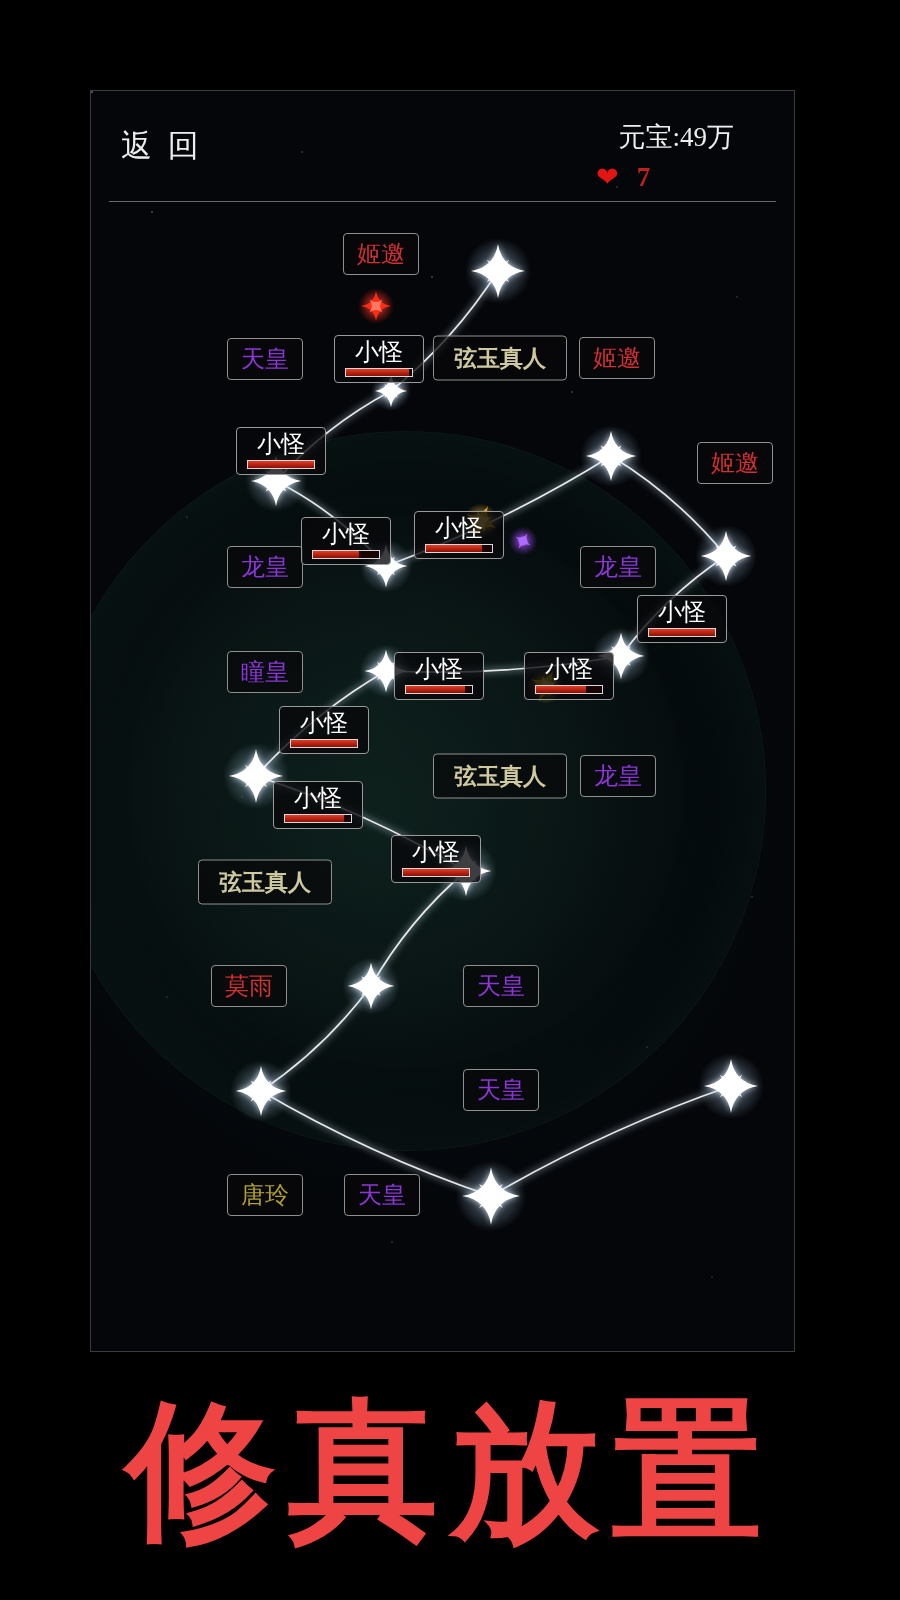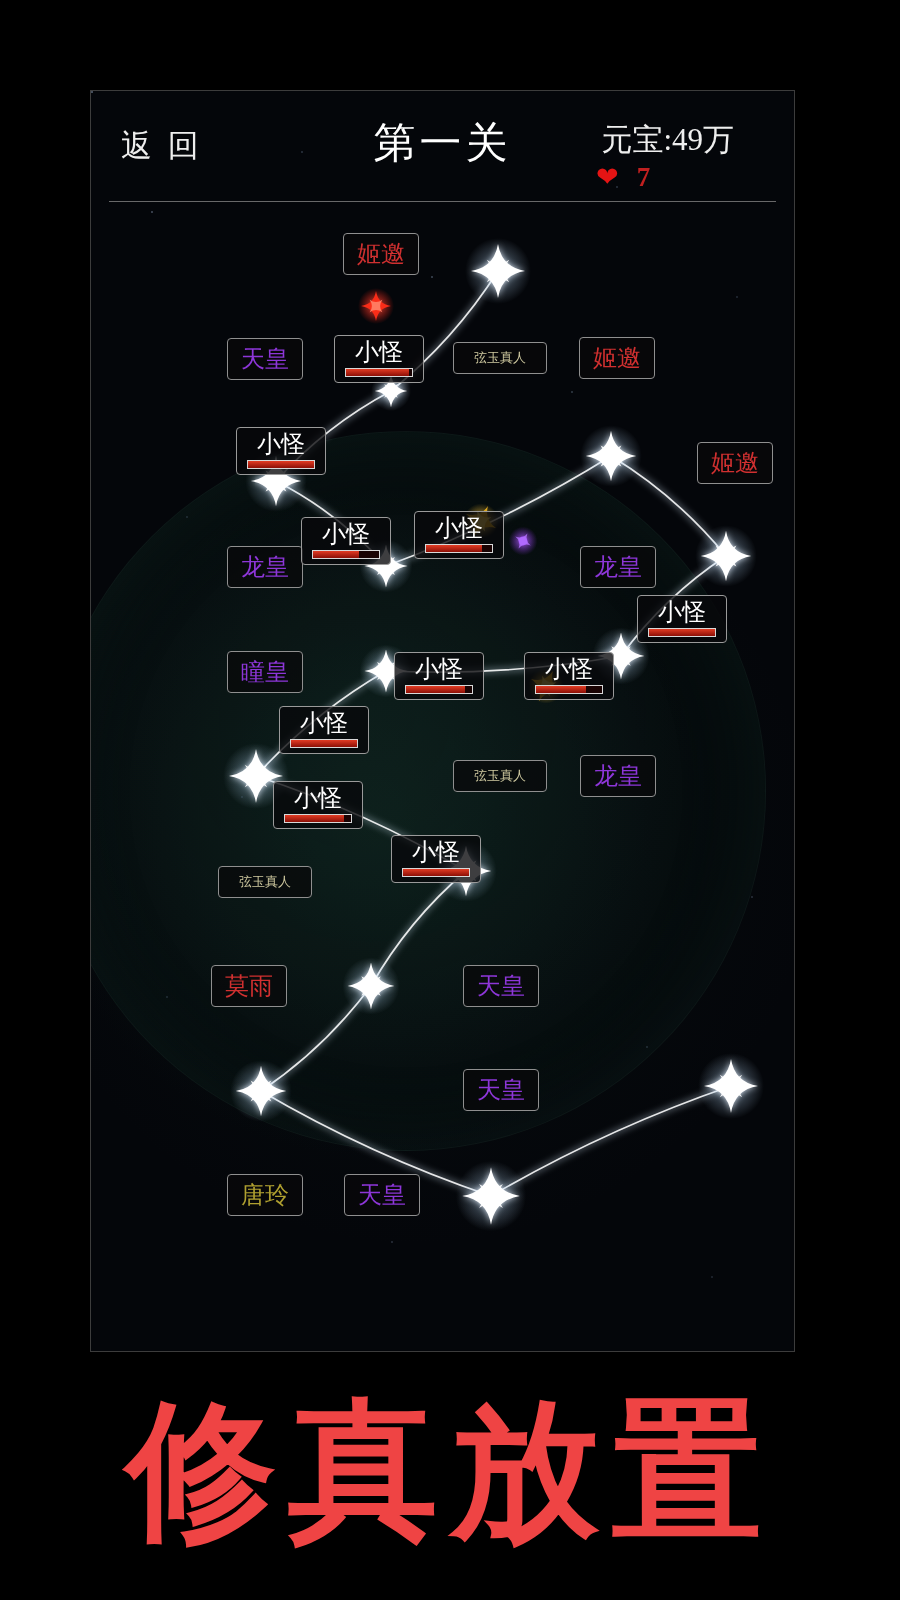--- a/index.html
+++ b/index.html
@@ -31,33 +31,33 @@
 
   #map-svg { position:absolute; left:0; top:0; width:705px; height:1262px; }
   #node-layer { position:absolute; inset:0; }
 
   .frame-header { position:absolute; left:0; top:0; width:100%; height:112px; }
   .hdr-back { position:absolute; left:30px; top:34px; font-family:"Liberation Serif", serif;
     font-size:31px; color:#eee; letter-spacing:4px; cursor:pointer; }
   .hdr-title { position:absolute; left:0; right:0; top:24px; text-align:center;
     font-family:"Liberation Serif", serif; font-size:42px; color:#fff; letter-spacing:4px; }
   .hdr-currency { position:absolute; right:60px; top:28px; font-family:"Liberation Serif", serif;
-    font-size:31px; color:#eee; }
+    font-size:27px; color:#eee; }
   .hdr-lives { position:absolute; left:505px; top:70px; display:flex; align-items:center; gap:18px;
     font-size:27px; }
   .hdr-lives .heart { color:#e51414; }
   .hdr-lives .num { color:#c02020; font-weight:bold; font-family:"Liberation Serif", serif; }
   .hdr-divider { position:absolute; left:18px; right:18px; top:110px; height:1px;
     background:#8a8a8a; opacity:0.75; }
 
   .map-label { position:absolute; transform:translate(-50%,-50%);
     background:rgba(8,8,10,0.72); border:1px solid #8f8f8f; border-radius:4px;
     padding:4px 13px; font-size:24px; white-space:nowrap; cursor:pointer;
     font-family:"Liberation Serif", serif;text-align:center; }
-  .map-label.small { font-size:13px; padding:6px 20px; }
+  .map-label.small { font-size:23px; padding:6px 20px;font-weight:bold; }
 
   .monster { position:absolute; transform:translate(-50%,-50%);
     background:rgba(8,8,10,0.78); border:1px solid #9a9a9a; border-radius:4px;
     padding:2px 10px 5px; text-align:center; cursor:pointer; }
   .monster-label { color:#fff; font-size:24px; line-height:28px; font-family:"Liberation Serif", serif; }
   .hpbar { width:68px; height:9px; border:1px solid #d8d8d8; background:#1a0303; margin:2px auto 0; }
   .hpfill { height:100%; background:linear-gradient(180deg,#e23c24,#8c0f06); }
 
   .logo { position:absolute; left:0; top:1372px; width:100%; text-align:center;
     font-family:Liberation Sans, sans-serif; font-weight:bold; font-size:150px;
@@ -342,21 +342,20 @@
   </div>
       <div class="monster" style="left: 345px; top: 768px;">
     <div class="monster-label">小怪</div>
     <div class="hpbar">
       <div class="hpfill" style="width: 100%;"></div>
     </div>
   </div>
     </div>
   <div class="frame-header">
     <div class="hdr-back">返 回</div>
-    <div class="hdr-title">第一关</div>
     <div class="hdr-currency">元宝:49万</div>
     <div class="hdr-lives">
       <span class="heart">❤</span>
       <span class="num">7</span>
     </div>
     <div class="hdr-divider"></div>
   </div>
 </div>
 
 <div class="logo">修真放置</div>

